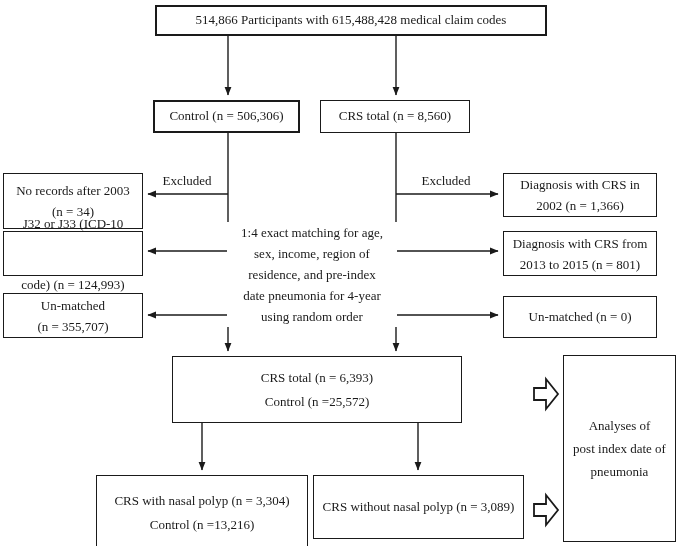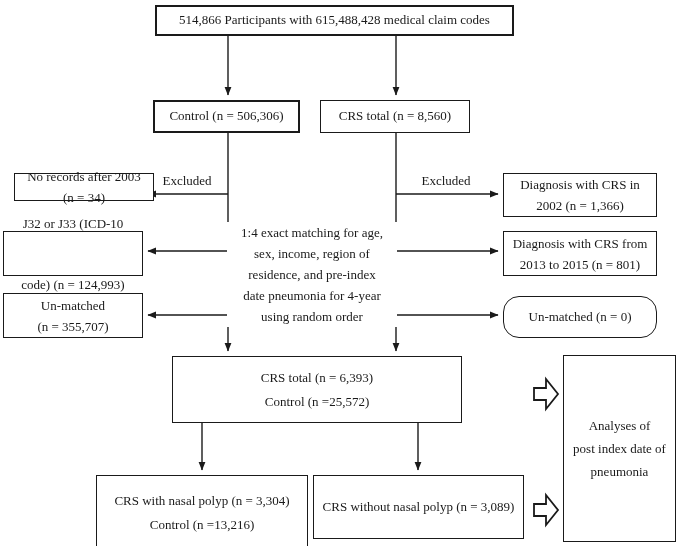--- a/index.html
+++ b/index.html
@@ -50,56 +50,56 @@
     <line x1="396" y1="251" x2="498" y2="251" marker-end="url(#ah)"></line>
     <line x1="396" y1="315" x2="498" y2="315" marker-end="url(#ah)"></line>
 
     <line x1="202" y1="423" x2="202" y2="470" marker-end="url(#ah)"></line>
     <line x1="418" y1="423" x2="418" y2="470" marker-end="url(#ah)"></line>
 
     <polygon class="block" points="534,388 546,388 546,379 558,394 546,409 546,400 534,400"></polygon>
     <polygon class="block" points="534,504 546,504 546,495 558,510 546,525 546,516 534,516"></polygon>
   </svg>
 
-  <div class="box" style="left:155px;top:5px;width:359px;height:31px;border-width:2px;">
+  <div class="box" style="left:155px;top:5px;width:392px;height:31px;border-width:2px;">
     <div class="ln">514,866 Participants with  615,488,428 medical claim codes</div>
   </div>
 
   <div class="box" style="left:153px;top:100px;width:147px;height:33px;border-width:2px;">
     <div class="ln">Control (n = 506,306)</div>
   </div>
   <div class="box" style="left:320px;top:100px;width:150px;height:33px;">
     <div class="ln">CRS total (n = 8,560)</div>
   </div>
 
   <div class="floating" style="left:158px;top:171px;width:58px;">Excluded</div>
   <div class="floating" style="left:417px;top:171px;width:58px;">Excluded</div>
 
-  <div class="box lines21" style="left:3px;top:173px;width:140px;height:28px;margin-left:11px;">
+  <div class="box lines21" style="left:3px;top:173px;width:140px;height:56px;">
     <div class="ln">No records after 2003</div>
     <div class="ln">(n = 34)</div>
   </div>
   <div class="box lines21" style="left:3px;top:231px;width:140px;height:45px;gap:40px;">
     <div class="ln">J32 or J33 (ICD-10</div>
     <div class="ln">code) (n = 124,993)</div>
   </div>
   <div class="box lines21" style="left:3px;top:293px;width:140px;height:45px;">
     <div class="ln">Un-matched</div>
     <div class="ln">(n = 355,707)</div>
   </div>
 
   <div class="box lines21" style="left:503px;top:173px;width:154px;height:44px;">
     <div class="ln">Diagnosis with CRS  in</div>
     <div class="ln">2002 (n = 1,366)</div>
   </div>
   <div class="box lines21" style="left:503px;top:231px;width:154px;height:45px;">
     <div class="ln">Diagnosis with CRS from</div>
     <div class="ln">2013 to 2015 (n = 801)</div>
   </div>
-  <div class="box" style="left:503px;top:296px;width:154px;height:42px;border-radius:16px;">
+  <div class="box" style="left:503px;top:296px;width:154px;height:42px;">
     <div class="ln">Un-matched (n = 0)</div>
   </div>
 
   <div class="floating lines21" style="left:227px;top:222px;width:170px;">
     <div class="ln">1:4 exact matching for age,</div>
     <div class="ln">sex, income, region of</div>
     <div class="ln">residence, and pre-index</div>
     <div class="ln">date pneumonia for 4-year</div>
     <div class="ln">using random order</div>
   </div>

